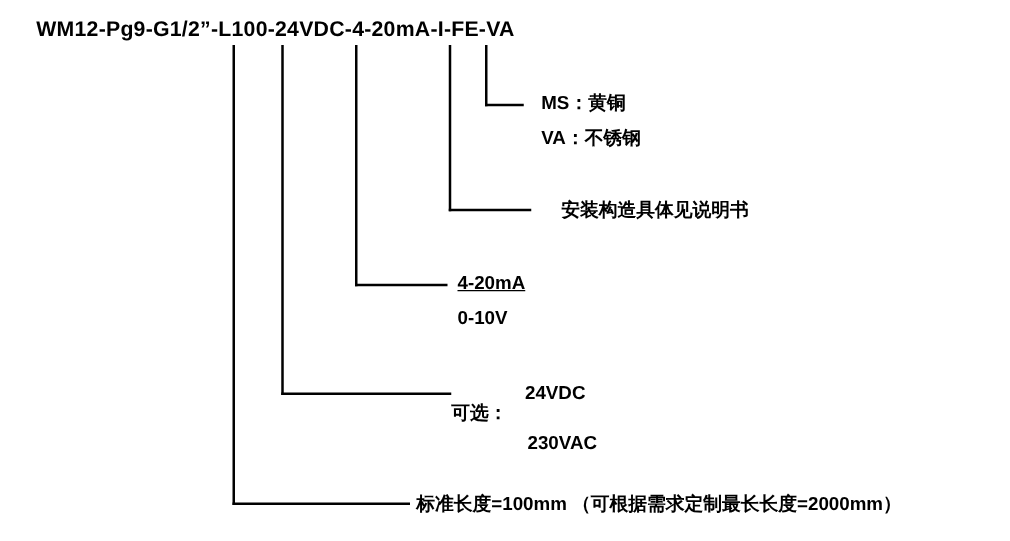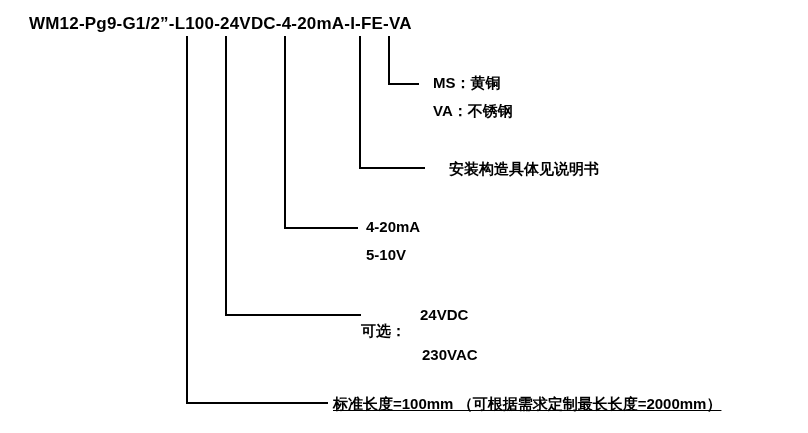--- a/index.html
+++ b/index.html
@@ -54,26 +54,26 @@
   
   .h-material { left: 388px; top: 83px;  width: 31px; }
   .h-mounting { left: 359px; top: 167px; width: 66px; }
   .h-output   { left: 284px; top: 227px; width: 74px; }
   .h-power    { left: 225px; top: 314px; width: 136px; }
   .h-length   { left: 186px; top: 402px; width: 142px; }
   
   .t-material-1 { left: 433px; top: 72px; }
   .t-material-2 { left: 433px; top: 100px; }
   .t-mounting   { left: 410px; top: 158px; margin-left: 39px; }
-  .t-output-1   { left: 366px; top: 216px; }
+  .t-output-1   { left: 366px; top: 216px; text-decoration: underline; }
   .t-output-2   { left: 366px; top: 244px; }
   .t-power-pre  { left: 361px; top: 320px; }
   .t-power-1    { left: 420px; top: 304px; }
   .t-power-2    { left: 422px; top: 344px; }
-  .t-length     { left: 333px; top: 393px; text-decoration: underline; }
+  .t-length     { left: 333px; top: 393px; }
 </style>
 </head>
 <body>
 
 <div class="canvas">
 
   <div class="model-title">WM12-Pg9-G1/2”-L100-24VDC-4-20mA-I-FE-VA</div>
 
   <div class="vline v-length"></div>
   <div class="hline h-length"></div>
@@ -89,21 +89,21 @@
 
   <div class="vline v-material"></div>
   <div class="hline h-material"></div>
 
   <div class="lbl t-material-1">MS：黄铜</div>
   <div class="lbl t-material-2">VA：不锈钢</div>
 
   <div class="lbl t-mounting">安装构造具体见说明书</div>
 
   <div class="lbl t-output-1">4-20mA</div>
-  <div class="lbl t-output-2">5-10V</div>
+  <div class="lbl t-output-2">0-10V</div>
 
   <div class="lbl t-power-pre">可选：</div>
   <div class="lbl t-power-1">24VDC</div>
   <div class="lbl t-power-2">230VAC</div>
 
   <div class="lbl t-length">标准长度=100mm （可根据需求定制最长长度=2000mm）</div>
 
 </div>
 
 </body></html>

